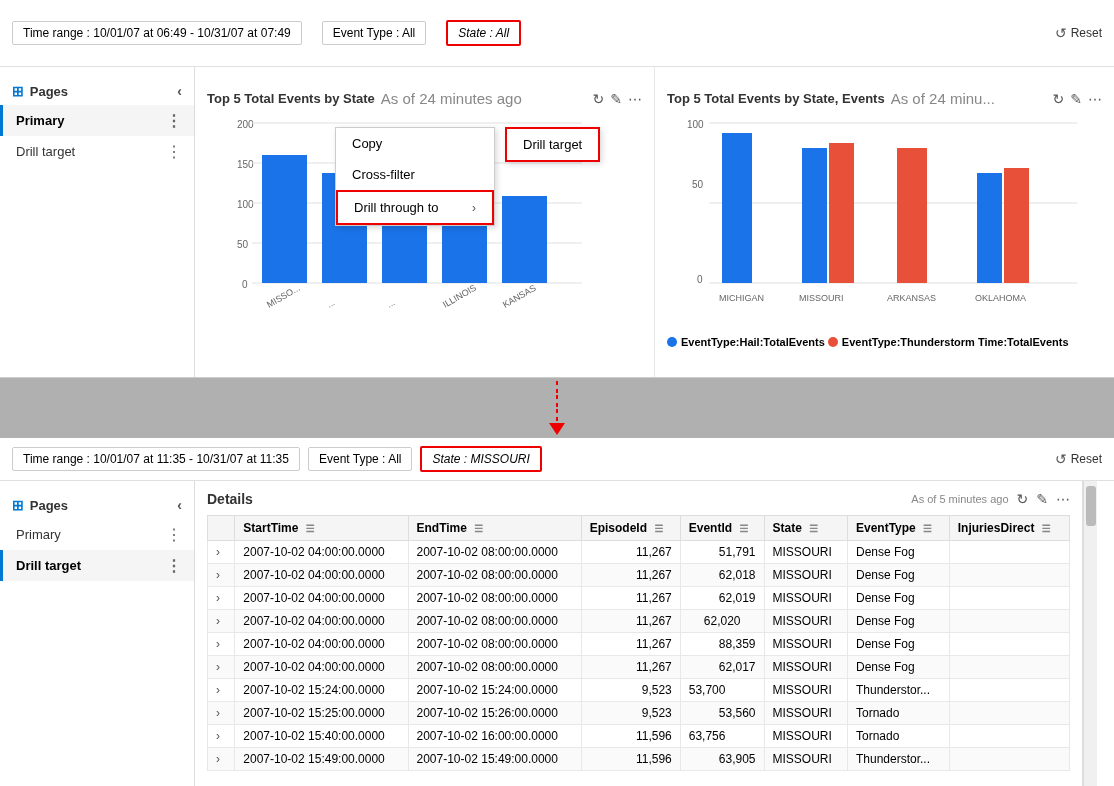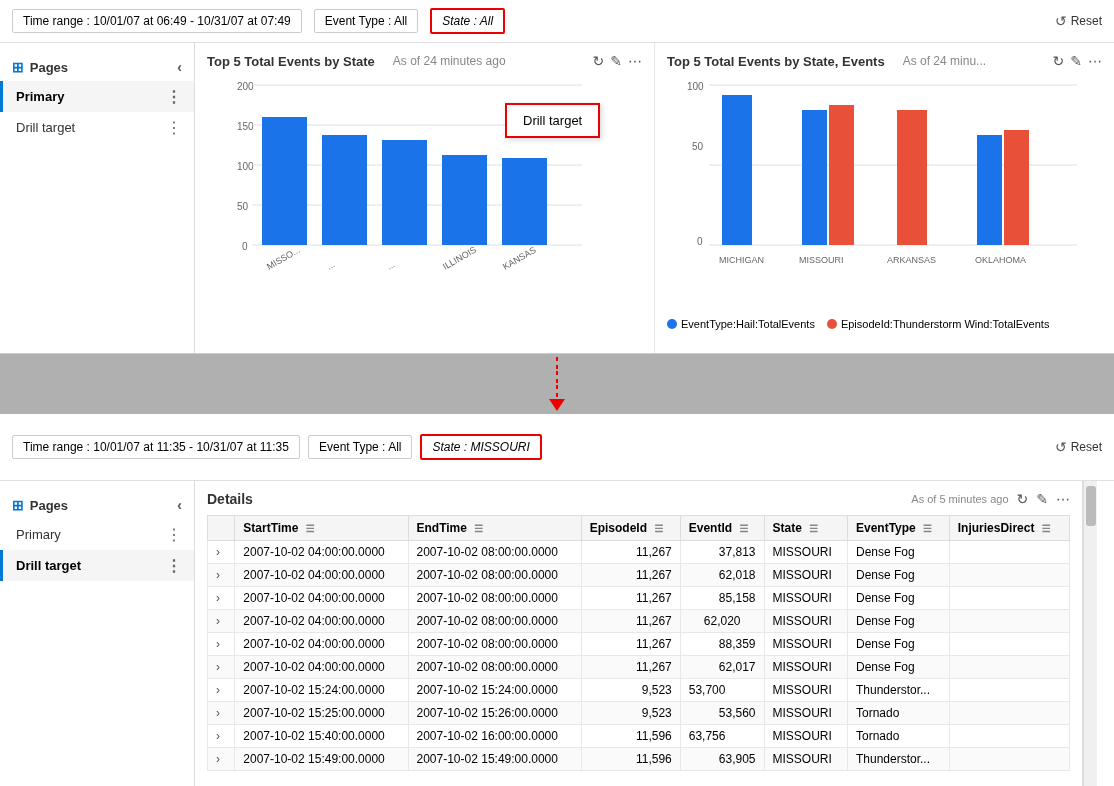--- a/index.html
+++ b/index.html
@@ -1,21 +1,21 @@
 <!DOCTYPE html>
 <html><head>
   <meta charset="utf-8">
   <style>
     * { box-sizing: border-box; margin: 0; padding: 0; }
     body { font-family: 'Segoe UI', Arial, sans-serif; font-size: 12px; background: #f0f0f0; width: 1114px; height: 786px; overflow: hidden; }
 
     
     .top-section { background: #fff; border-bottom: 1px solid #ccc; }
 
-    .filter-bar { display: flex; align-items: center; padding: 8px 12px; gap: 12px; border-bottom: 1px solid #e0e0e0; background: #fff; }
+    .filter-bar { display: flex; align-items: center; padding: 20px 12px; gap: 20px; border-bottom: 1px solid #e0e0e0; background: #fff; }
     .filter-pill { border: 1px solid #ccc; border-radius: 2px; padding: 4px 10px; font-size: 12px; background: #fff; white-space: nowrap; }
     .filter-pill.highlighted { border: 2px solid #e00; color: #000; font-style: italic; }
     .filter-spacer { flex: 1; }
     .reset-btn { display: flex; align-items: center; gap: 4px; color: #333; font-size: 12px; cursor: pointer; }
     .reset-icon { color: #555; font-size: 14px; }
 
     .top-content { display: flex; height: 310px; }
 
     
     .sidebar { width: 195px; border-right: 1px solid #ddd; padding: 10px 0; background: #fff; flex-shrink: 0; }
@@ -26,23 +26,23 @@
     .sidebar-item.active { border-left: 3px solid #0078d4; font-weight: 700; background: #f5f5f5; padding-left: 13px; }
     .sidebar-item:not(.active) { color: #333; }
     .dots-btn { color: #666; font-size: 16px; cursor: pointer; }
 
     
     .charts-area { flex: 1; display: flex; gap: 0; position: relative; overflow: hidden; }
 
     .chart-panel { flex: 1; padding: 10px 12px; position: relative; border-right: 1px solid #e8e8e8; }
     .chart-panel:last-child { border-right: none; }
 
-    .chart-header { display: flex; align-items: center; gap: 18px; margin-bottom: 6px; }
+    .chart-header { display: flex; align-items: center; gap: 6px; margin-bottom: 6px; margin-top: 13px; }
     .chart-title { font-size: 13px; font-weight: 600; color: #333; }
-    .chart-timestamp { font-size: 12px; color: #888; }
+    .chart-timestamp { font-size: 15px; color: #888; }
     .chart-actions { display: flex; align-items: center; gap: 6px; margin-left: auto; }
     .chart-action-btn { color: #555; font-size: 14px; cursor: pointer; }
 
     
     .chart-svg-container { width: 100%; }
 
     
     .context-menu-overlay { position: absolute; top: 60px; left: 140px; z-index: 100; background: #fff; border: 1px solid #ccc; box-shadow: 2px 2px 6px rgba(0,0,0,0.15); min-width: 160px; }
     .context-menu-item { padding: 8px 16px; font-size: 13px; cursor: pointer; display: flex; align-items: center; justify-content: space-between; }
     .context-menu-item.highlighted { border: 2px solid #e00; }
@@ -53,21 +53,21 @@
 
     
     .section-divider { background: #b0b0b0; height: 60px; display: flex; align-items: center; justify-content: center; position: relative; }
     .arrow-down { display: flex; flex-direction: column; align-items: center; gap: 2px; }
     .dashed-line { width: 2px; height: 12px; background: repeating-linear-gradient(to bottom, #e00 0px, #e00 4px, transparent 4px, transparent 8px); }
     .arrow-triangle { width: 0; height: 0; border-left: 8px solid transparent; border-right: 8px solid transparent; border-top: 12px solid #e00; }
 
     
     .bottom-section { background: #fff; }
 
-    .bottom-filter-bar { display: flex; align-items: center; padding: 20px 12px; gap: 8px; border-bottom: 1px solid #e0e0e0; background: #fff; }
+    .bottom-filter-bar { display: flex; align-items: center; padding: 8px 12px; gap: 8px; border-bottom: 1px solid #e0e0e0; background: #fff; }
 
     .bottom-content { display: flex; height: 370px; }
 
     
     .details-panel { flex: 1; padding: 10px 12px; overflow: hidden; }
     .details-header { display: flex; align-items: center; margin-bottom: 8px; }
     .details-title { font-size: 14px; font-weight: 600; color: #333; }
     .details-meta { margin-left: auto; display: flex; align-items: center; gap: 8px; font-size: 11px; color: #888; }
 
     
@@ -80,21 +80,21 @@
 
     .table-wrapper { overflow-y: auto; max-height: 310px; overflow-x: auto; }
 
     
     .columns-sidebar { width: 18px; background: #e8e8e8; border-left: 1px solid #ccc; display: flex; align-items: center; justify-content: center; writing-mode: vertical-rl; font-size: 11px; color: #555; cursor: pointer; }
 
     
     .scroll-area { width: 14px; background: #f0f0f0; border-left: 1px solid #ddd; }
     .scroll-thumb { width: 10px; margin: 2px; height: 40px; background: #bbb; border-radius: 3px; margin-top: 5px; }
 
-    .legend-row { display: flex; gap: 12px; margin-top: 20px; font-size: 11px; }
+    .legend-row { display: flex; gap: 3px; margin-top: 0; font-size: 11px; font-weight: bold; }
     .legend-item { display: flex; align-items: center; gap: 4px; }
     .legend-dot { width: 10px; height: 10px; border-radius: 50%; }
   </style>
 </head>
 <body>
 
 <div class="top-section">
 
   <div class="filter-bar">
     <div class="filter-pill">Time range : 10/01/07 at 06:49 - 10/31/07 at 07:49</div>
@@ -161,20 +161,32 @@
             <rect x="295" y="83" width="45" height="87" fill="#1a73e8"></rect>
 
             <text x="62" y="195" font-size="9" fill="#666" transform="rotate(-30,62,195)">MISSO...</text>
             <text x="122" y="195" font-size="9" fill="#666" transform="rotate(-30,122,195)">...</text>
             <text x="182" y="195" font-size="9" fill="#666" transform="rotate(-30,182,195)">...</text>
             <text x="238" y="195" font-size="9" fill="#666" transform="rotate(-30,238,195)">ILLINOIS</text>
             <text x="298" y="195" font-size="9" fill="#666" transform="rotate(-30,298,195)">KANSAS</text>
           </svg>
         </div>
 
+        <div class="context-menu-overlay">
+          <div class="context-menu-item">
+            <span>Copy</span>
+          </div>
+          <div class="context-menu-item">
+            <span>Cross-filter</span>
+          </div>
+          <div class="context-menu-item highlighted">
+            <span>Drill through to</span>
+            <span class="submenu-arrow">›</span>
+          </div>
+        </div>
 
         <div class="drill-target-popup">
           <span>Drill target</span>
         </div>
       </div>
 
       <div class="chart-panel">
         <div class="chart-header">
           <span class="chart-title">Top 5 Total Events by State, Events</span>
           <span class="chart-timestamp">As of 24 minu...</span>
@@ -211,21 +223,21 @@
             <text x="308" y="188" font-size="9" fill="#666">OKLAHOMA</text>
           </svg>
         </div>
         <div class="legend-row">
           <div class="legend-item">
             <div class="legend-dot" style="background:#1a73e8"></div>
             <span>EventType:Hail:TotalEvents</span>
           </div>
           <div class="legend-item">
             <div class="legend-dot" style="background:#e8503a"></div>
-            <span>EpisodeId:Thunderstorm Wind:TotalEvents</span>
+            <span>EventType:Thunderstorm Time:TotalEvents</span>
           </div>
         </div>
       </div>
     </div>
   </div>
 </div>
 
 <div class="section-divider">
   <div class="arrow-down">
     <div class="dashed-line"></div>
@@ -291,41 +303,41 @@
               <th>EventType <span class="col-filter">☰</span></th>
               <th>InjuriesDirect <span class="col-filter">☰</span></th>
             </tr>
           </thead>
           <tbody id="table-body">
           <tr>
     <td><span class="expand-btn">›</span></td>
     <td>2007-10-02 04:00:00.0000</td>
     <td>2007-10-02 08:00:00.0000</td>
     <td style="text-align:right">11,267</td>
-    <td style="text-align:right">37,813</td>
+    <td style="text-align:right">51,791</td>
     <td>MISSOURI</td>
     <td>Dense Fog</td>
     <td></td>
   </tr>
               <tr>
     <td><span class="expand-btn">›</span></td>
     <td>2007-10-02 04:00:00.0000</td>
     <td>2007-10-02 08:00:00.0000</td>
     <td style="text-align:right">11,267</td>
     <td style="text-align:right">62,018</td>
     <td>MISSOURI</td>
     <td>Dense Fog</td>
     <td></td>
   </tr>
               <tr>
     <td><span class="expand-btn">›</span></td>
     <td>2007-10-02 04:00:00.0000</td>
     <td>2007-10-02 08:00:00.0000</td>
     <td style="text-align:right">11,267</td>
-    <td style="text-align:right">85,158</td>
+    <td style="text-align:right">62,019</td>
     <td>MISSOURI</td>
     <td>Dense Fog</td>
     <td></td>
   </tr>
               <tr>
     <td><span class="expand-btn">›</span></td>
     <td>2007-10-02 04:00:00.0000</td>
     <td>2007-10-02 08:00:00.0000</td>
     <td style="text-align:right">11,267</td>
     <td style="text-align:center">62,020</td>

